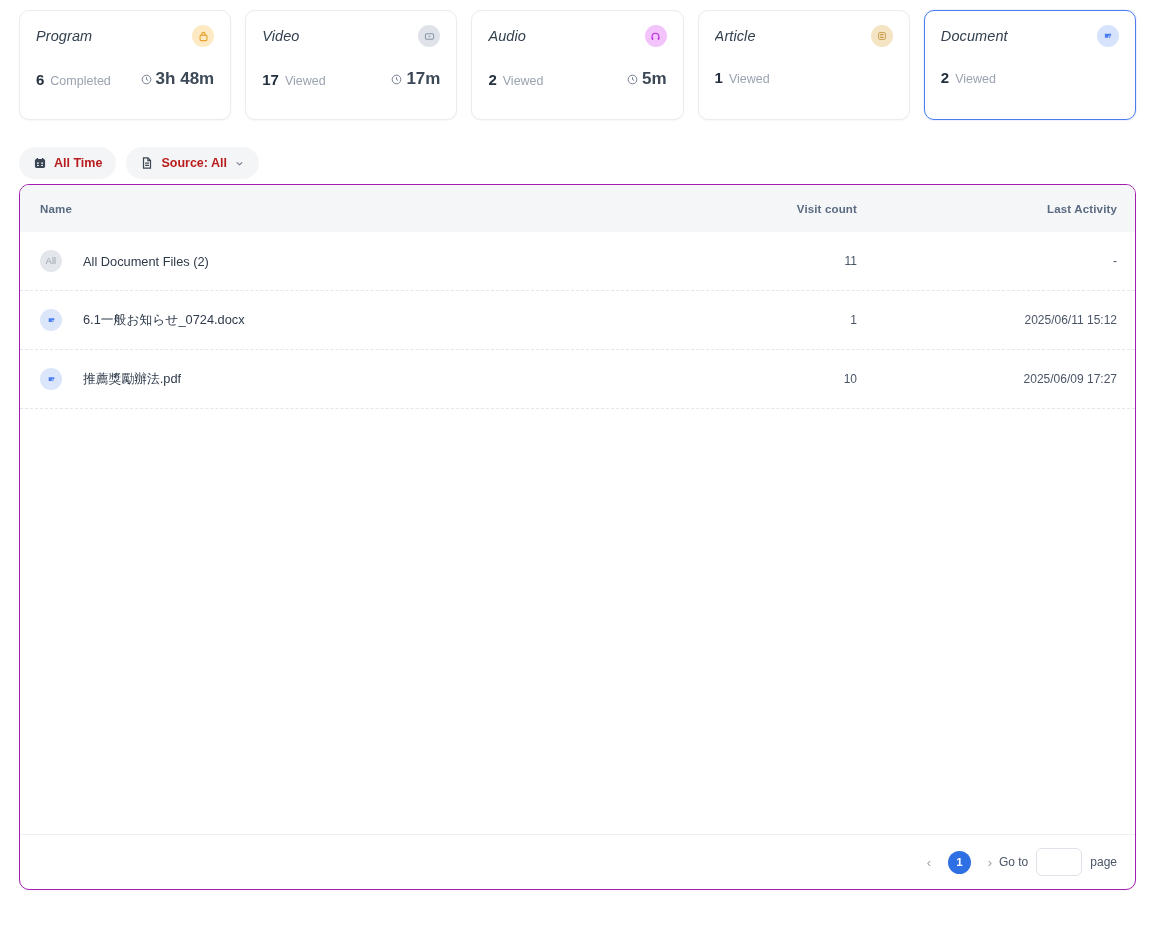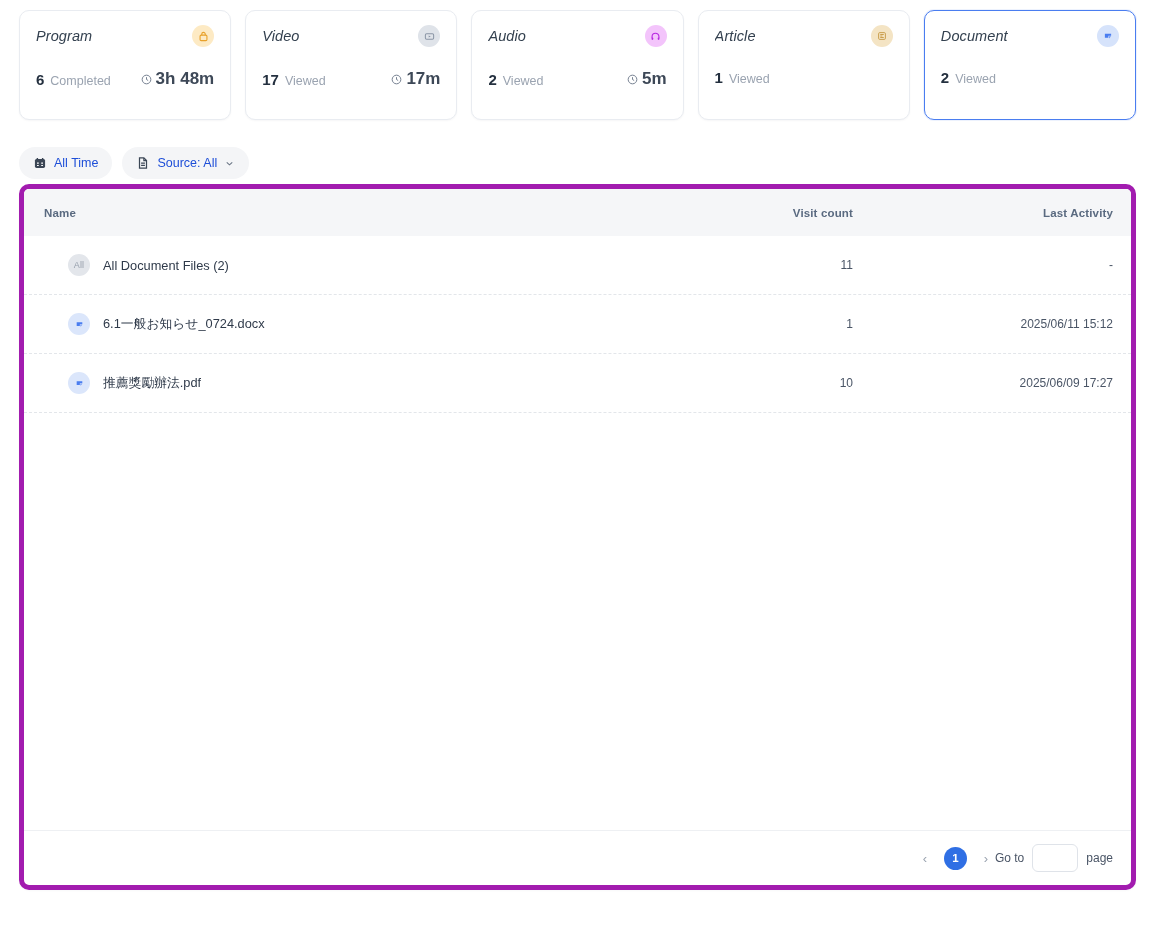--- a/index.html
+++ b/index.html
@@ -98,33 +98,33 @@
   }
   .chip {
     display: inline-flex;
     align-items: center;
     gap: 7px;
     height: 32px;
     padding: 0 14px;
     background: #f4f5f7;
     border-radius: 16px;
     font-size: 12.5px;
-    font-weight: normal;
-    color: #1d4ed8;
+    font-weight: bold;
+    color: #b91c1c;
     cursor: pointer;
     white-space: nowrap;
   }
   .chip svg { display: block; flex: 0 0 auto; }
 
   
   .panel {
     margin: 0 16px 0 19px;
     height: 706px;
     background: #ffffff;
-    border: 5px solid #a21caf;
+    border: 1px solid #a21caf;
     border-radius: 10px;
     display: flex;
     flex-direction: column;
     overflow: hidden;
     box-shadow: 0 1px 2px rgba(20,30,50,.03);
   }
   .thead {
     display: flex;
     align-items: center;
     height: 47px;
@@ -148,23 +148,22 @@
     align-items: center;
     height: 59px;
     padding: 0 18px 0 20px;
     border-bottom: 1px dashed #e3e6ea;
     cursor: pointer;
   }
   .cell-name {
     flex: 1 1 auto;
     display: flex;
     align-items: center;
-    gap: 13px;
+    gap: 21px;
     min-width: 0;
-    margin-left: 24px;
   }
   .row-badge {
     width: 22px; height: 22px;
     border-radius: 50%;
     background: #e3e6eb;
     color: #97a0ad;
     font-size: 9px;
     display: flex; align-items: center; justify-content: center;
     flex: 0 0 22px;
     letter-spacing: .2px;

